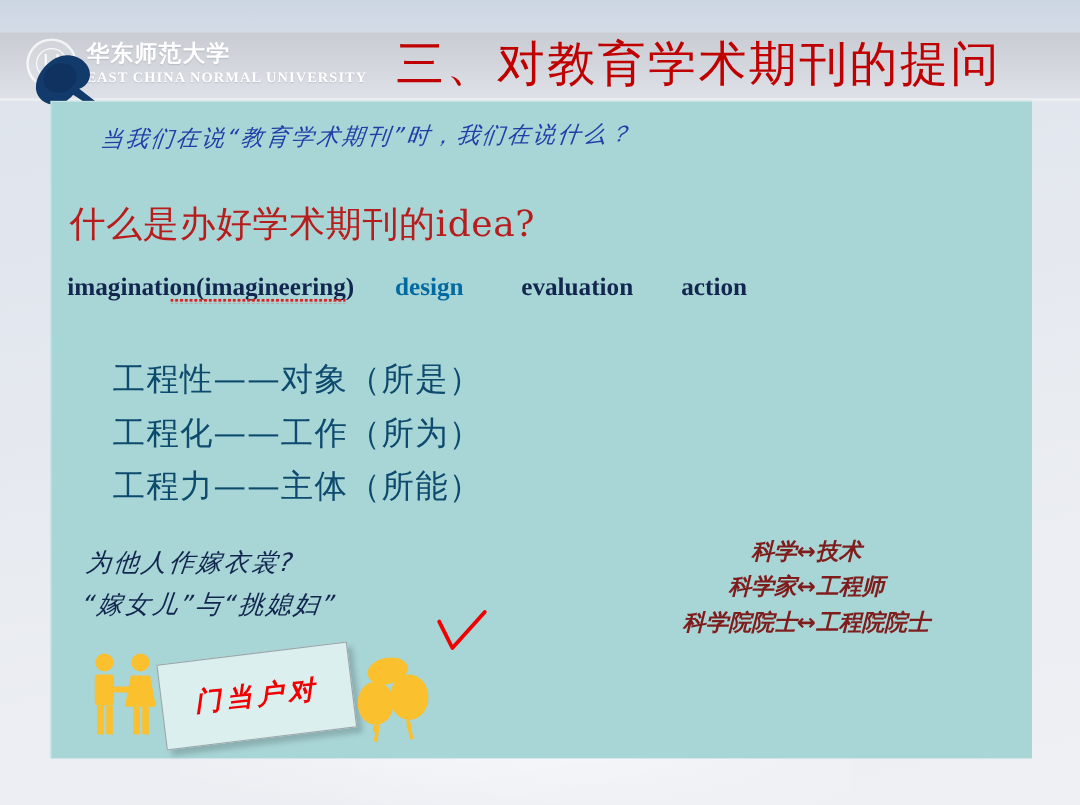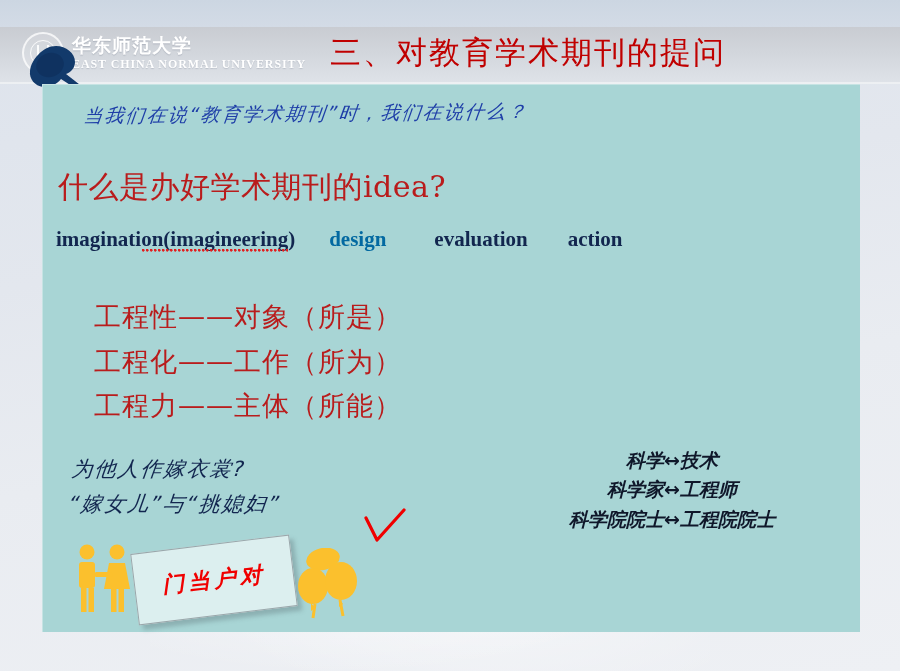--- a/index.html
+++ b/index.html
@@ -131,21 +131,21 @@
 
   .slide-title {
     position: absolute;
     left: 330px;
     top: 27px;
     width: 545px;
     height: 52px;
     display: flex;
     align-items: center;
     font-family: "DejaVu Serif", "Liberation Serif", serif;
-    font-size: 31px;
+    font-size: 40px;
     color: #c00000;
     letter-spacing: 2px;
     white-space: nowrap;
   }
 
   
   .panel {
     position: absolute;
     left: 42px;
     top: 84px;
@@ -206,21 +206,21 @@
     background-size: 4px 4px;
     background-repeat: repeat-x;
   }
 
   .eng-block {
     position: absolute;
     left: 52px;
     top: 211px;
     font-family: "DejaVu Serif", "Liberation Serif", serif;
     font-size: 27px;
-    color: #b91c1c;
+    color: #0c4a6e;
     line-height: 1.65;
     letter-spacing: 1px;
     white-space: nowrap;
   }
 
   .hand-left {
     position: absolute;
     left: 28px;
     top: 368px;
     font-family: "DejaVu Sans", sans-serif;
@@ -245,21 +245,21 @@
   .pairs-block {
     position: absolute;
     left: 455px;
     top: 362px;
     width: 350px;
     text-align: center;
     font-family: "DejaVu Sans", sans-serif;
     font-style: italic;
     font-weight: bold;
     font-size: 19px;
-    color: #0f172a;
+    color: #7f1d1d;
     line-height: 1.55;
     white-space: nowrap;
   }
 
   
   .couple-icon {
     position: absolute;
     left: 28px;
     top: 458px;
     width: 72px;

